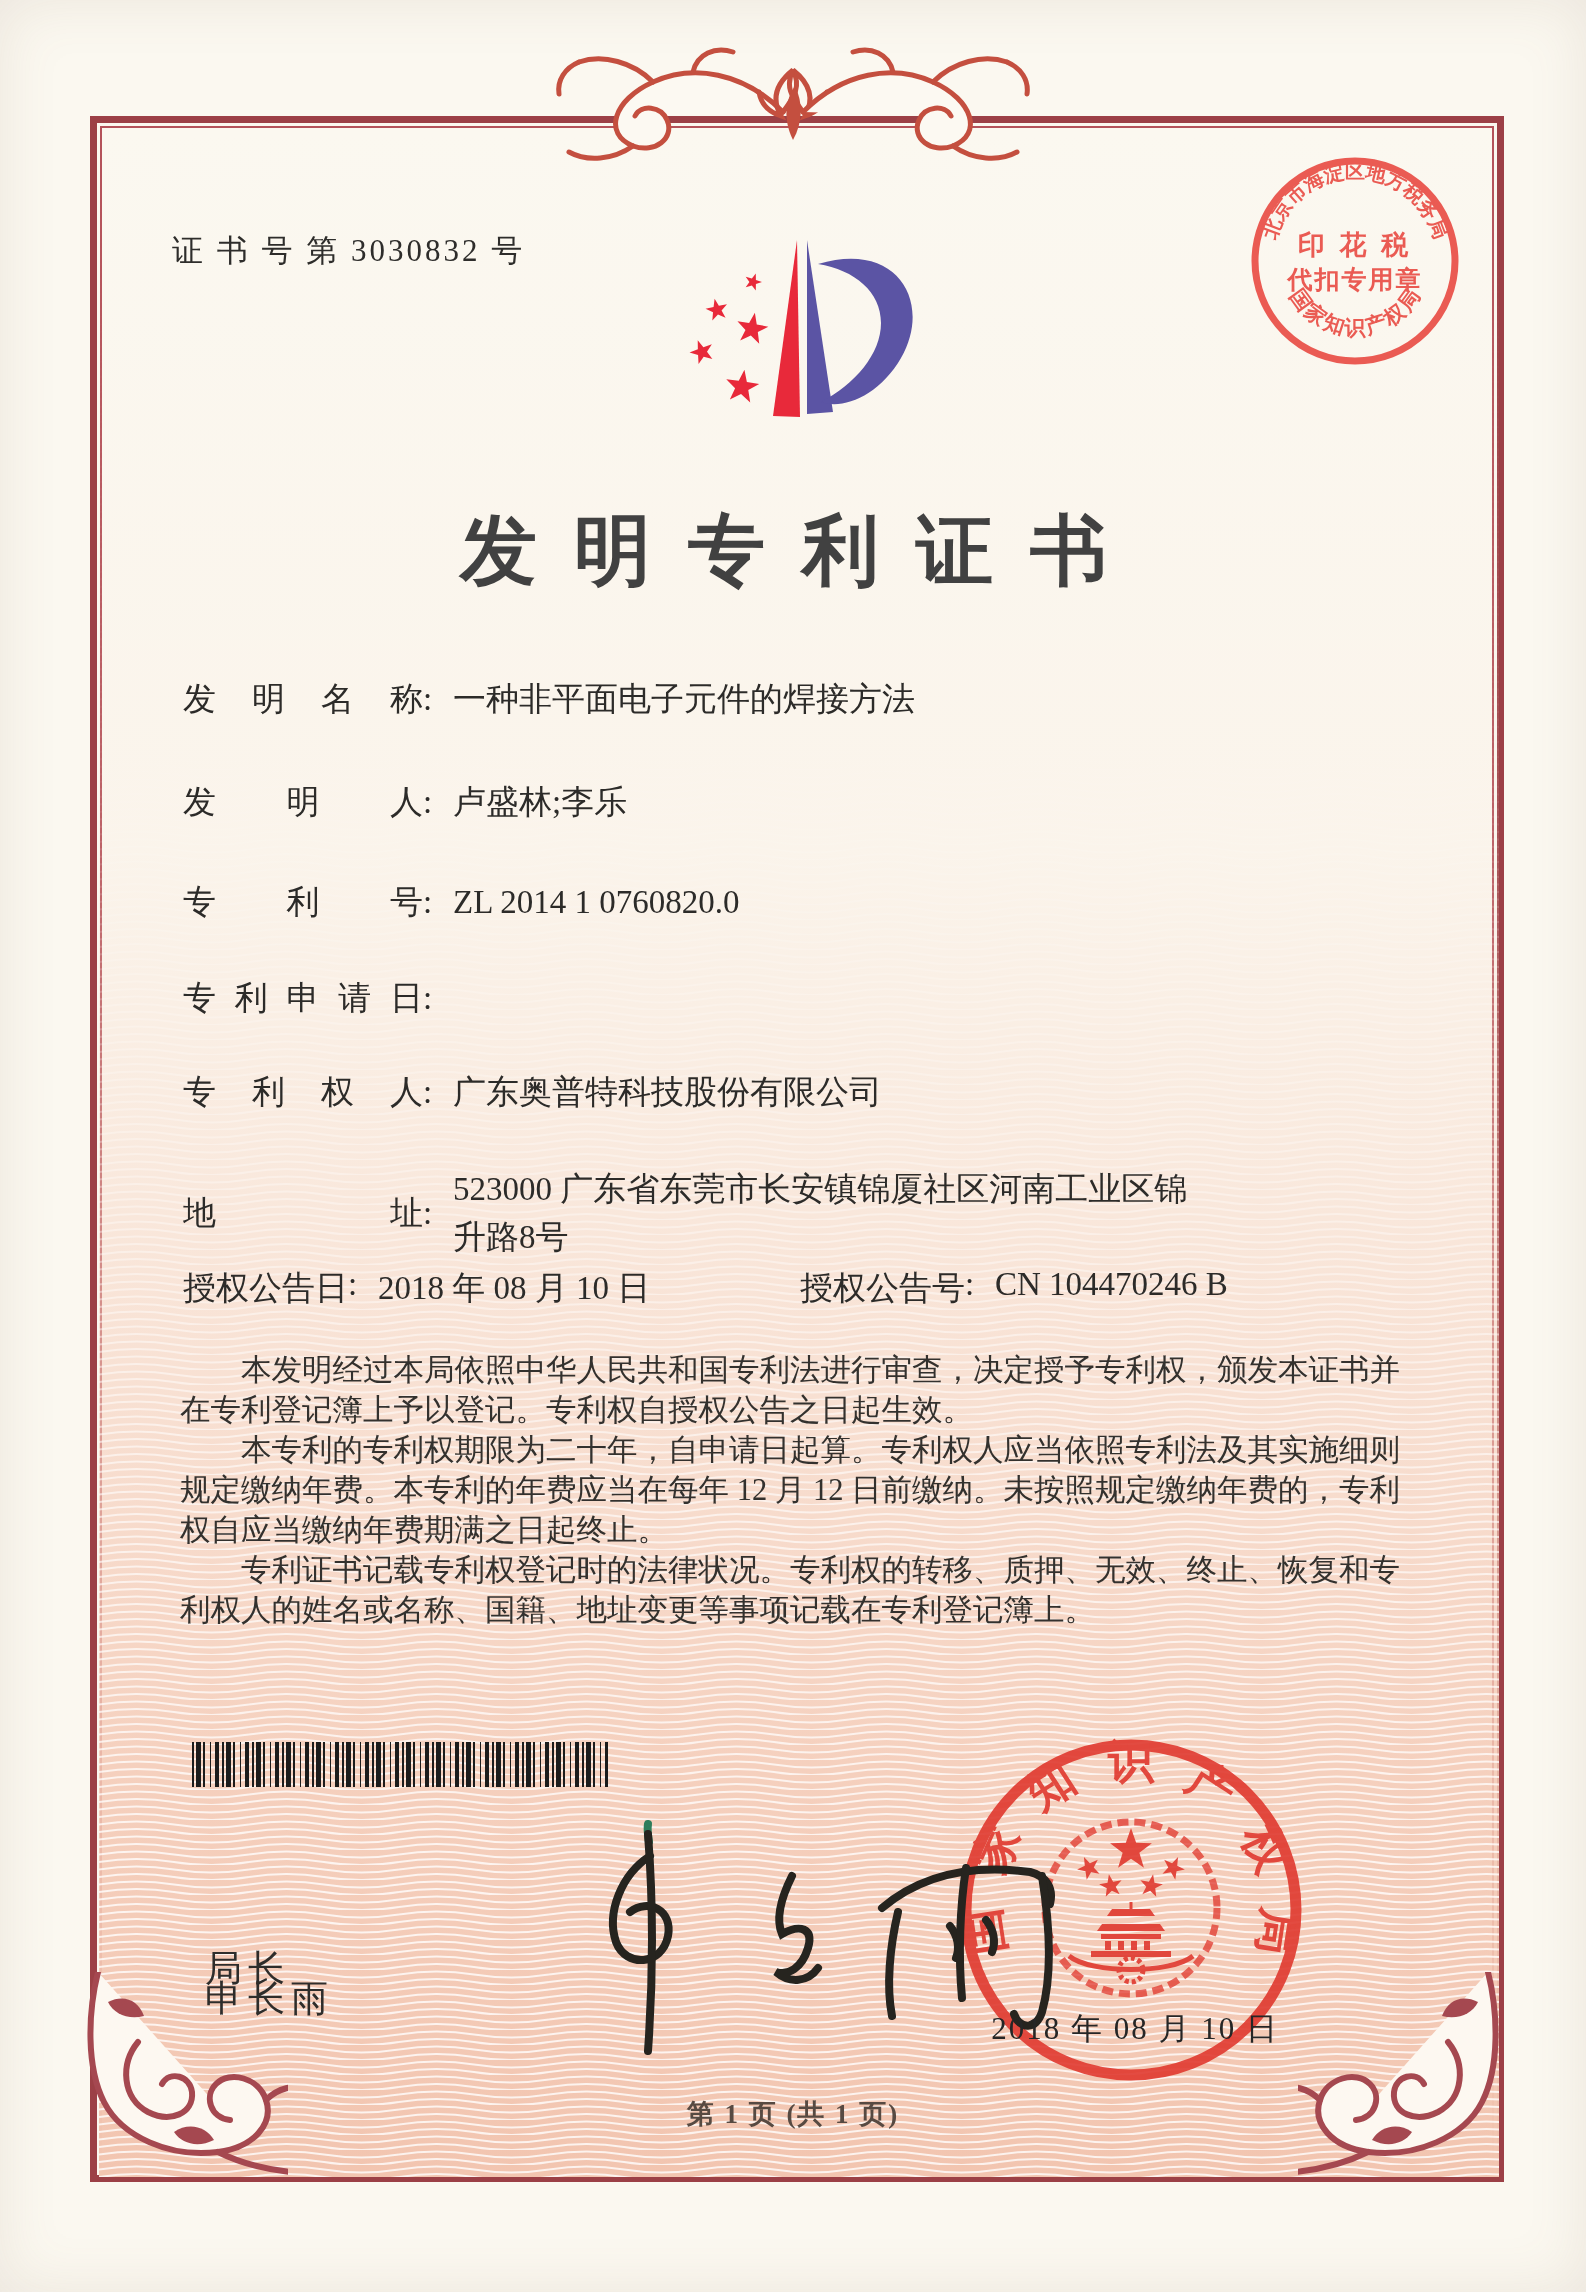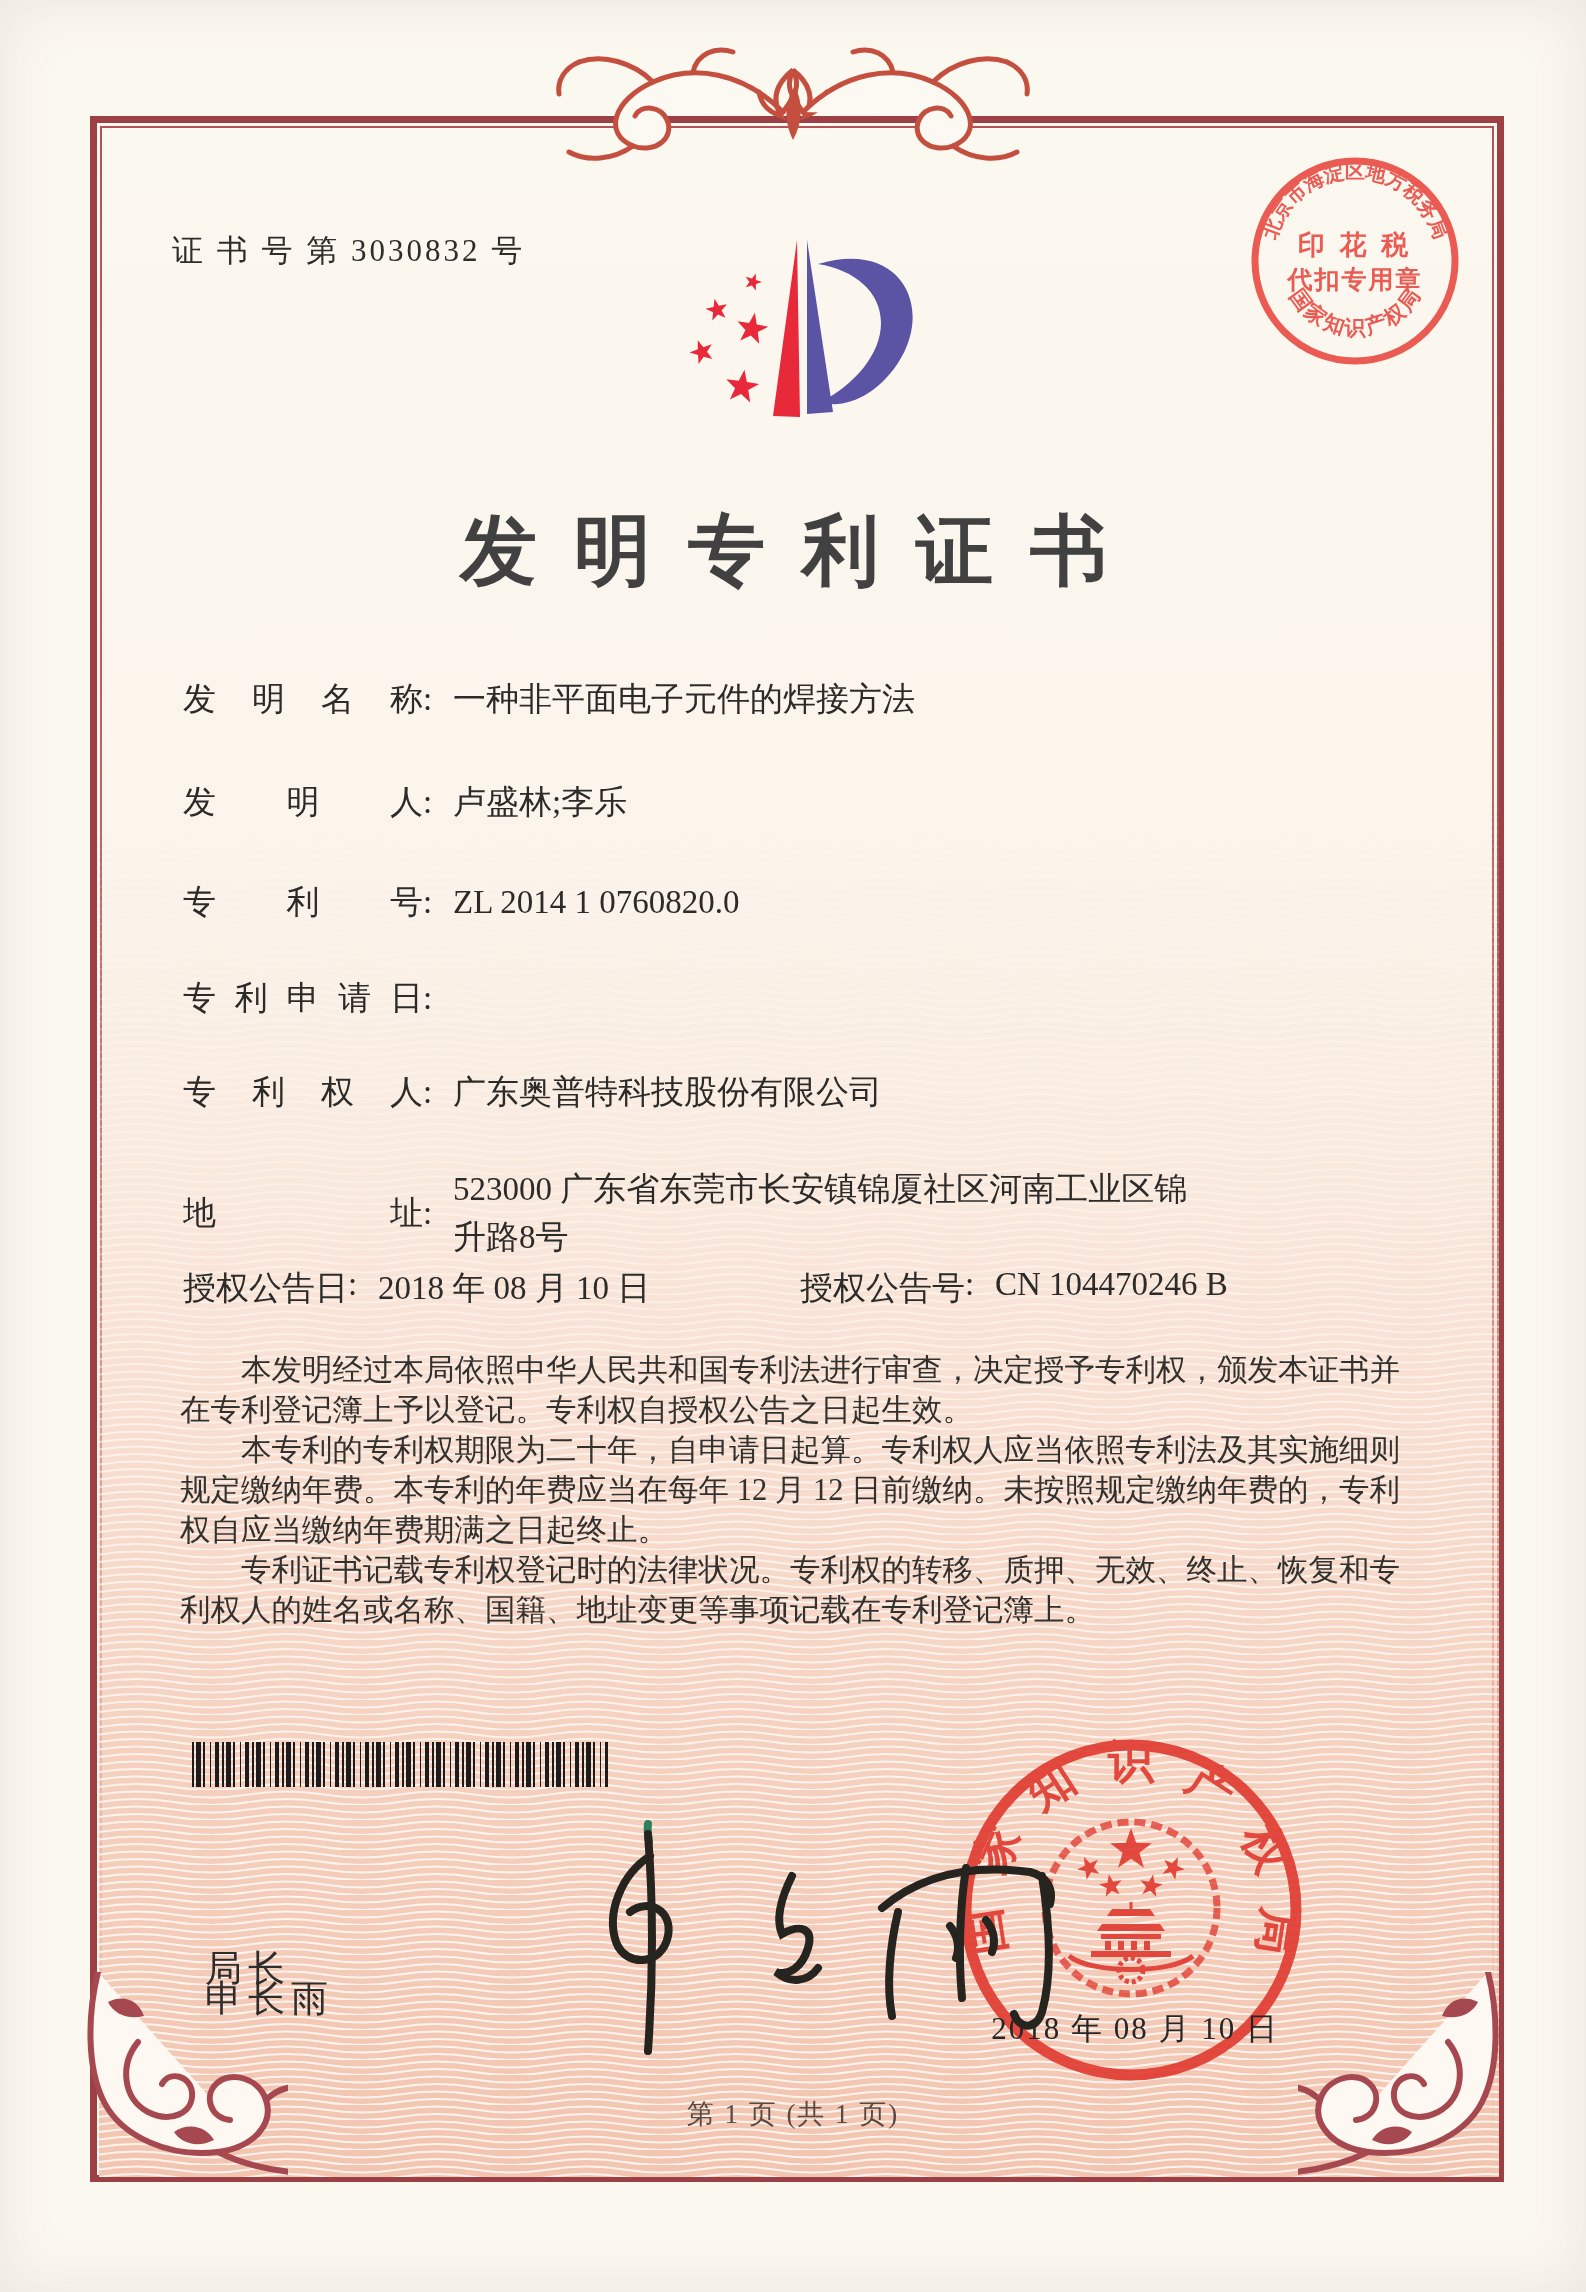--- a/index.html
+++ b/index.html
@@ -26,21 +26,21 @@
     background:repeating-linear-gradient(90deg,
       #1c1c1c 0px,#1c1c1c 2px,rgba(0,0,0,0) 2px,rgba(0,0,0,0) 4px,
       #1c1c1c 4px,#1c1c1c 9px,rgba(0,0,0,0) 9px,rgba(0,0,0,0) 11px,
       #1c1c1c 11px,#1c1c1c 13px,rgba(0,0,0,0) 13px,rgba(0,0,0,0) 18px,
       #1c1c1c 18px,#1c1c1c 19px,rgba(0,0,0,0) 19px,rgba(0,0,0,0) 23px,
       #1c1c1c 23px,#1c1c1c 27px,rgba(0,0,0,0) 27px,rgba(0,0,0,0) 30px);}
   .officer{left:205px;font-size:37px;color:#2e2d2b;letter-spacing:6px;}
   .seal-date{left:950px;top:2008px;width:370px;text-align:center;font-size:31px;
              color:#262626;letter-spacing:2px;}
   .footer{left:0;width:100%;top:2096px;text-align:center;font-size:27px;color:#574a42;
-          letter-spacing:2px;}
+          letter-spacing:2px;font-weight:bold;}
 </style>
 </head>
 <body>
 
 <div class="page">
 
   <div class="frame">
     <div class="frame-inner"></div>
 
     <svg class="waves" width="100%" height="100%">

